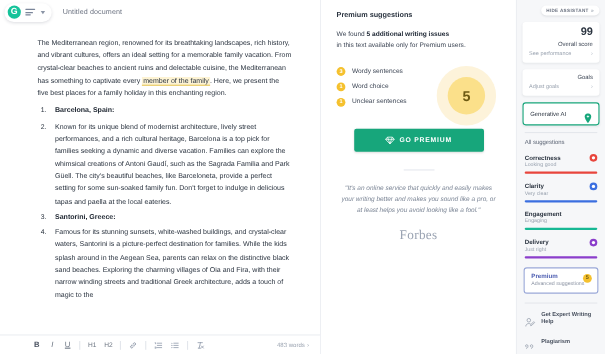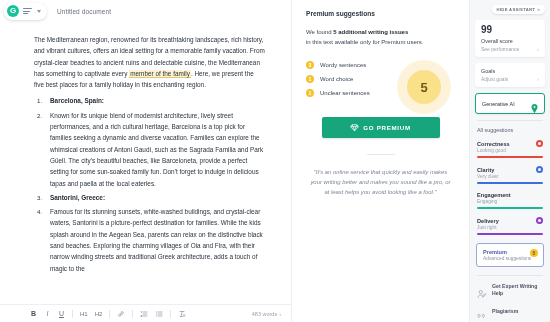--- a/index.html
+++ b/index.html
@@ -150,20 +150,21 @@
     margin: 0 0 6px auto; display:flex; align-items:center; gap:2px;
     background:#fff; border-radius: 8px; padding: 2px 5px; width: fit-content;
     box-shadow: 0 1px 2px rgba(30,40,60,.12);
     font-size: 4.2px; font-weight: bold; letter-spacing: .3px; color:#6b7280;
     cursor: pointer;
   }
   .ha-arrow { font-size: 4.5px; color:#9aa3b0; }
   .card {
     background:#fff; border-radius:3px; padding:5px 6px; margin-bottom: 6px;
     box-shadow: 0 1px 2px rgba(30,40,60,.07);
+    text-align: right;
   }
   .score-num { font-size: 10px; font-weight: bold; color:#2b3440; line-height:1; margin-bottom:3px; }
   .card-label { font-size: 5.4px; color:#3d4655; margin-bottom: 2px; }
   .card-sub-row { display:flex; align-items:center; justify-content:space-between; }
   .card-sub { font-size: 5px; color:#9aa3b0; }
   .chev { font-size: 5px; color:#b9c0cb; }
   .genai-card {
     background:#fff; border:1px solid #17a67b; border-radius:3px;
     padding:5px 6px; margin-bottom:6px; display:flex; align-items:center;
     justify-content:space-between; box-shadow:0 1px 2px rgba(30,40,60,.07);
@@ -311,20 +312,21 @@
         <svg viewBox="0 0 16 16" fill="none" stroke="#ffffff" stroke-width="1.3" stroke-linejoin="round">
             <path d="M4 3h8l3 3.5L8 14 1 6.5 4 3z"></path>
             <path d="M1 6.5h14M5.5 6.5L8 14l2.5-7.5M4 3l1.5 3.5M12 3l-1.5 3.5"></path>
           </svg>
       </span>
       <span>GO PREMIUM</span>
     </button>
 
     <div class="divider-dot"></div>
     <div class="quote">"It's an online service that quickly and easily makes your writing better and makes you sound like a pro, or at least helps you avoid looking like a fool."</div>
+    <div class="forbes">Forbes</div>
   </div>
 
   <div class="assistant-col">
 
     <div class="hide-assistant">
       <span>HIDE ASSISTANT</span>
       <span class="ha-arrow">»</span>
     </div>
 
     <div class="card">

